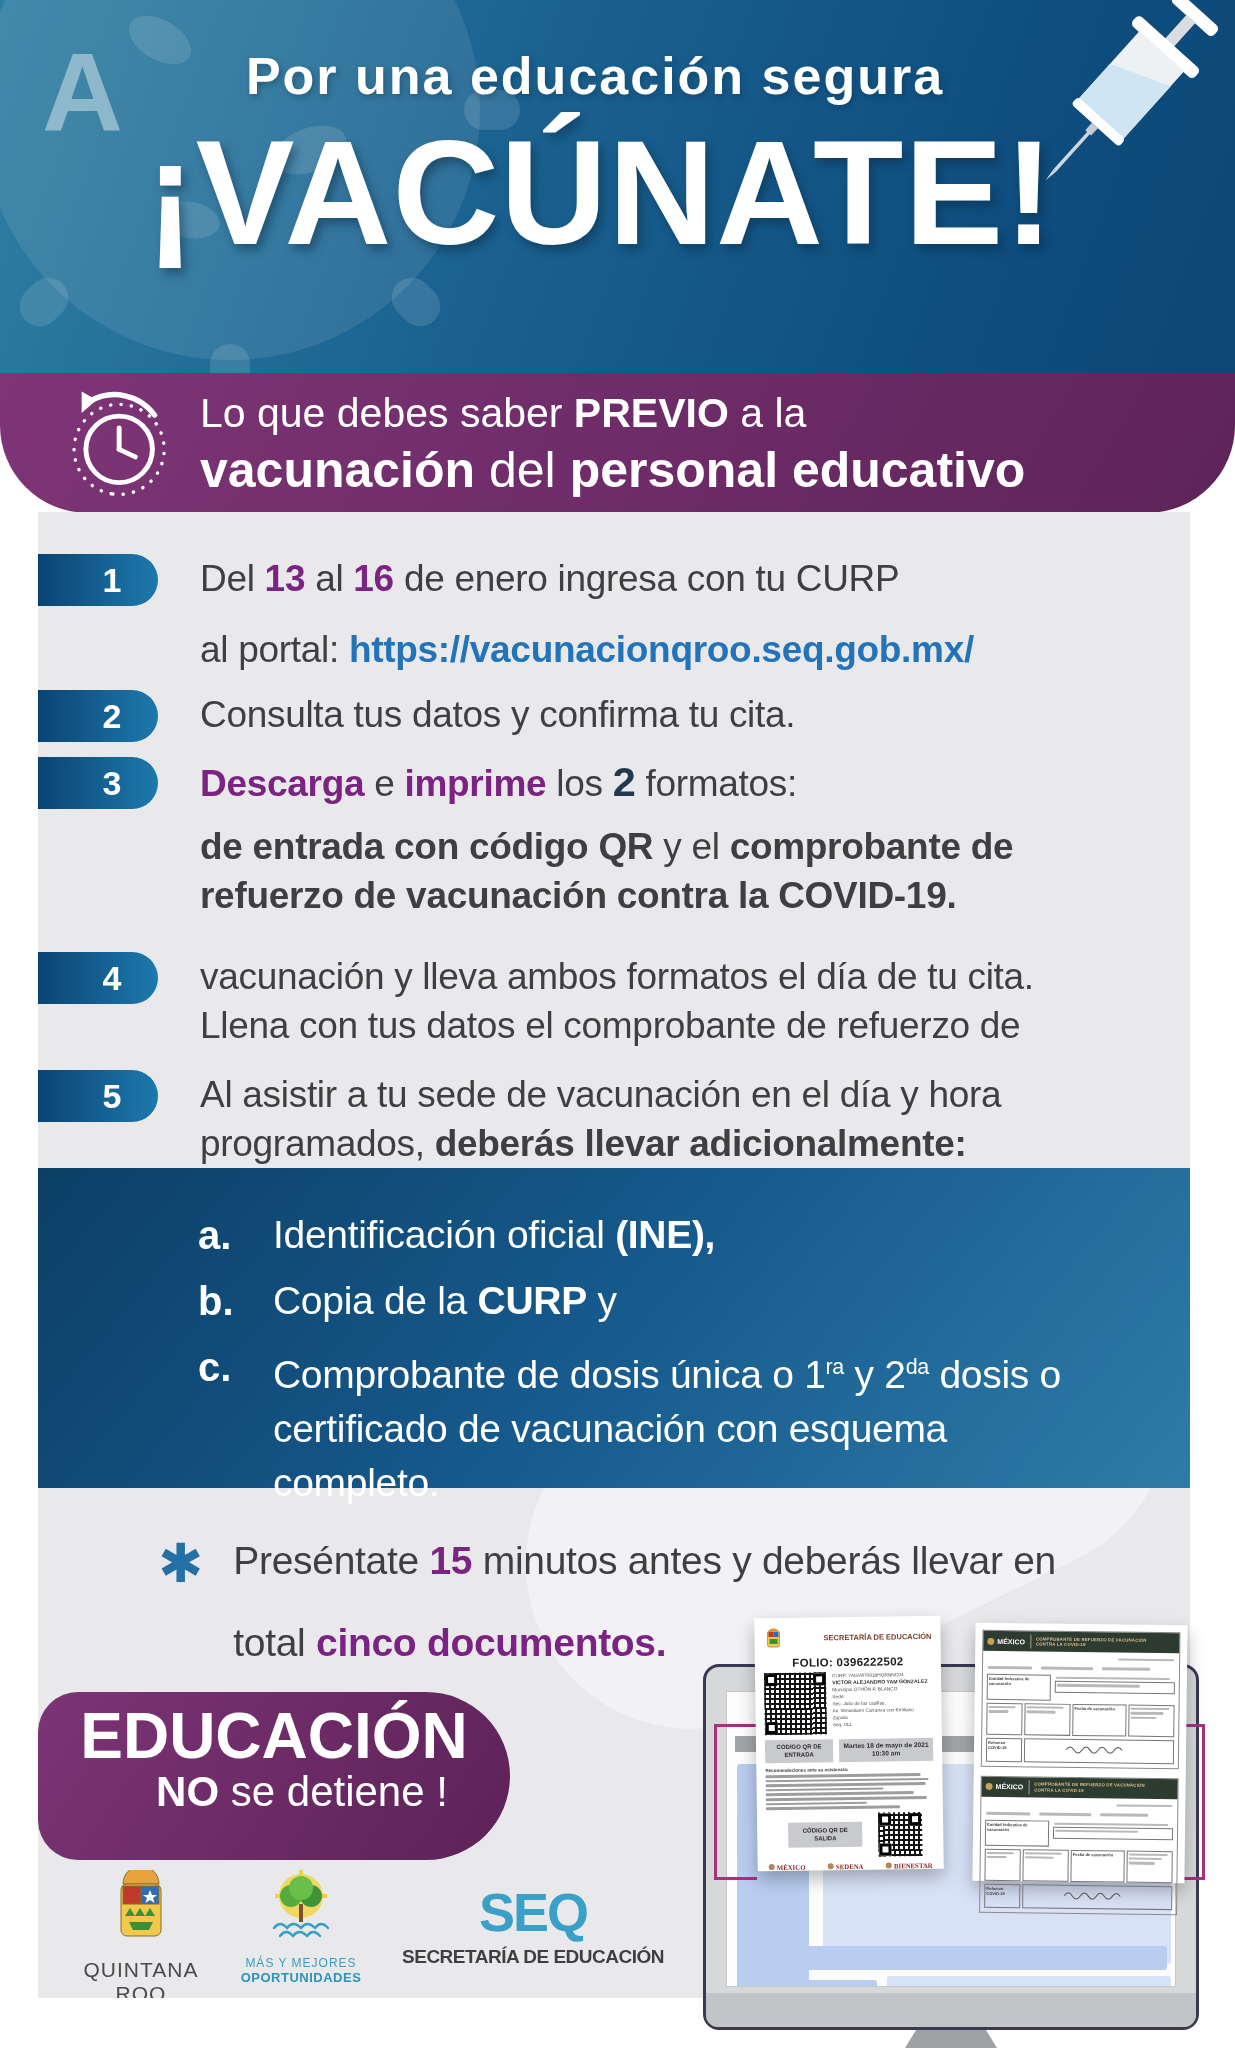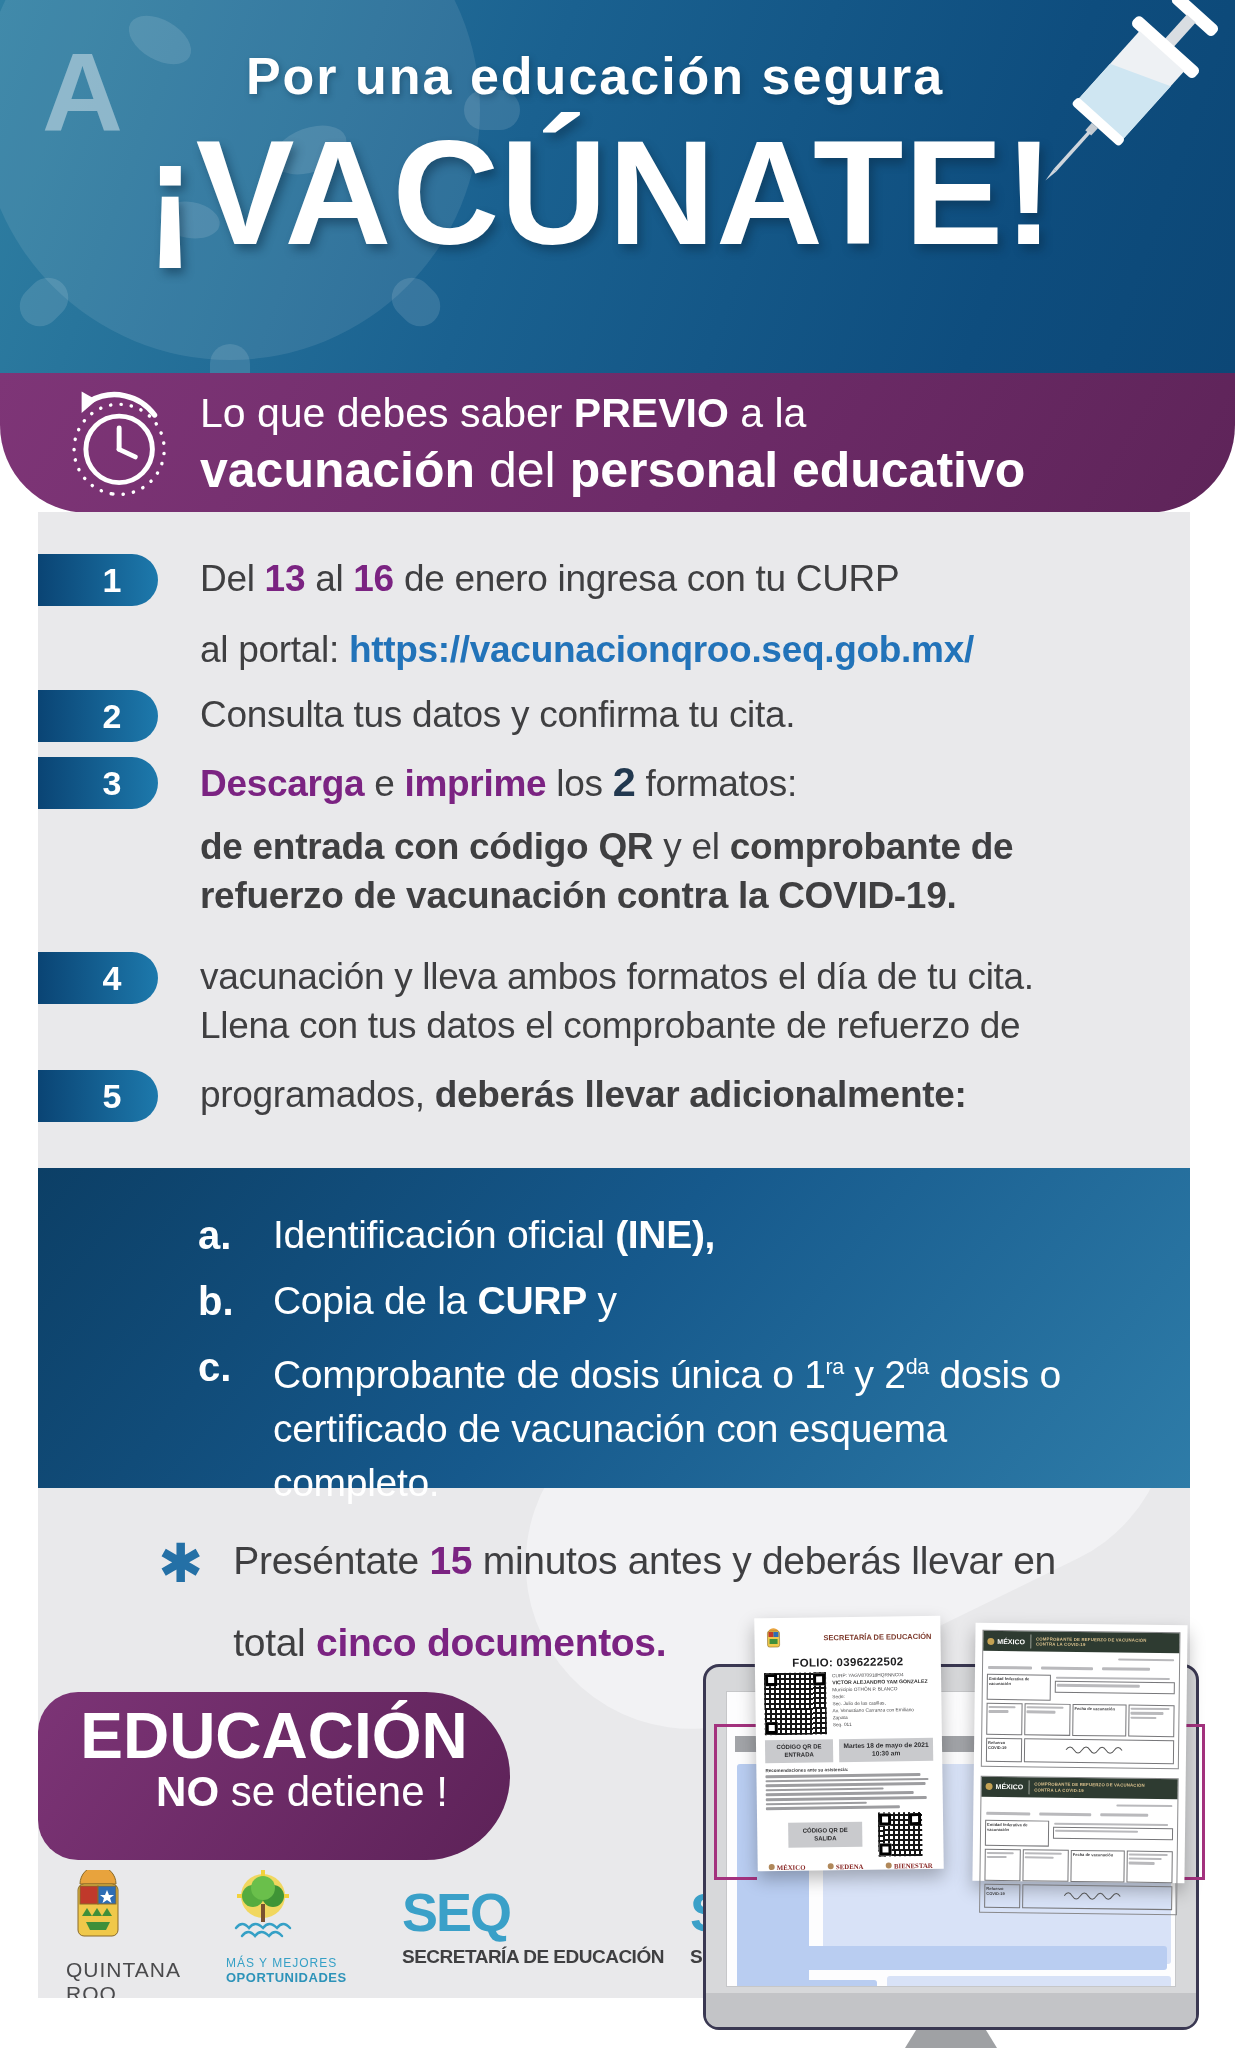--- a/index.html
+++ b/index.html
@@ -73,21 +73,21 @@
   .bubble{position:absolute;left:0;top:1180px;width:472px;height:168px;
           background:linear-gradient(125deg,#7c3476,#5d2258);
           border-radius:42px 88px 88px 42px;color:#fff;text-align:center;padding-top:12px;box-sizing:border-box;}
   .bub-l1{font-size:39px;line-height:46px;}
   .bub-l2{font-size:64px;line-height:64px;font-weight:bold;letter-spacing:0px;}
   .bub-l3{font-size:42px;line-height:48px;transform:translateX(28px);}
   .bubble .seg-wb{font-weight:bold;}
 
   
   .logos{position:absolute;left:28px;top:1358px;display:flex;align-items:flex-start;}
-  .logo-block{}
+  .logo-block{text-align:center;}
   .qroo{width:150px;}
   .qroo-name{font-size:21px;letter-spacing:1px;color:#4a4a4c;margin-top:4px;}
   .oport{width:150px;margin-left:10px;}
   .oport-1{font-size:12px;color:#35a0c6;letter-spacing:1px;margin-top:2px;}
   .oport-2{font-size:13px;color:#2d93b9;font-weight:bold;letter-spacing:0.5px;}
   .secr{margin-left:26px;margin-top:14px;width:262px;}
   .secr-acr{font-size:54px;font-weight:bold;color:#3aa0c8;letter-spacing:-2px;line-height:56px;}
   .secr-sub{font-size:19px;font-weight:bold;color:#3f3f41;margin-top:6px;letter-spacing:-0.5px;}
 
   
@@ -235,20 +235,21 @@
       </div>
 
       <div class="step mb20">
         <div class="badge">4</div>
         <div class="sline"><span class="seg-d">vacunación y lleva ambos formatos el día de tu cita.</span></div>
         <div class="sline"><span class="seg-d">Llena con tus datos el comprobante de refuerzo de</span></div>
       </div>
 
       <div class="step">
         <div class="badge">5</div>
+        <div class="sline"><span class="seg-d">Al asistir a tu sede de vacunación en el día y hora</span></div>
         <div class="sline"><span class="seg-d">programados, </span><span class="seg-db">deberás llevar adicionalmente:</span></div>
       </div>
     </div>
 
     <div class="req-box">
       <div class="req-row">
         <span class="req-letter">a.</span>
         <div class="req-lines">
           <div><span class="seg-w">Identificación oficial </span><span class="seg-wb">(INE),</span></div>
         </div>

